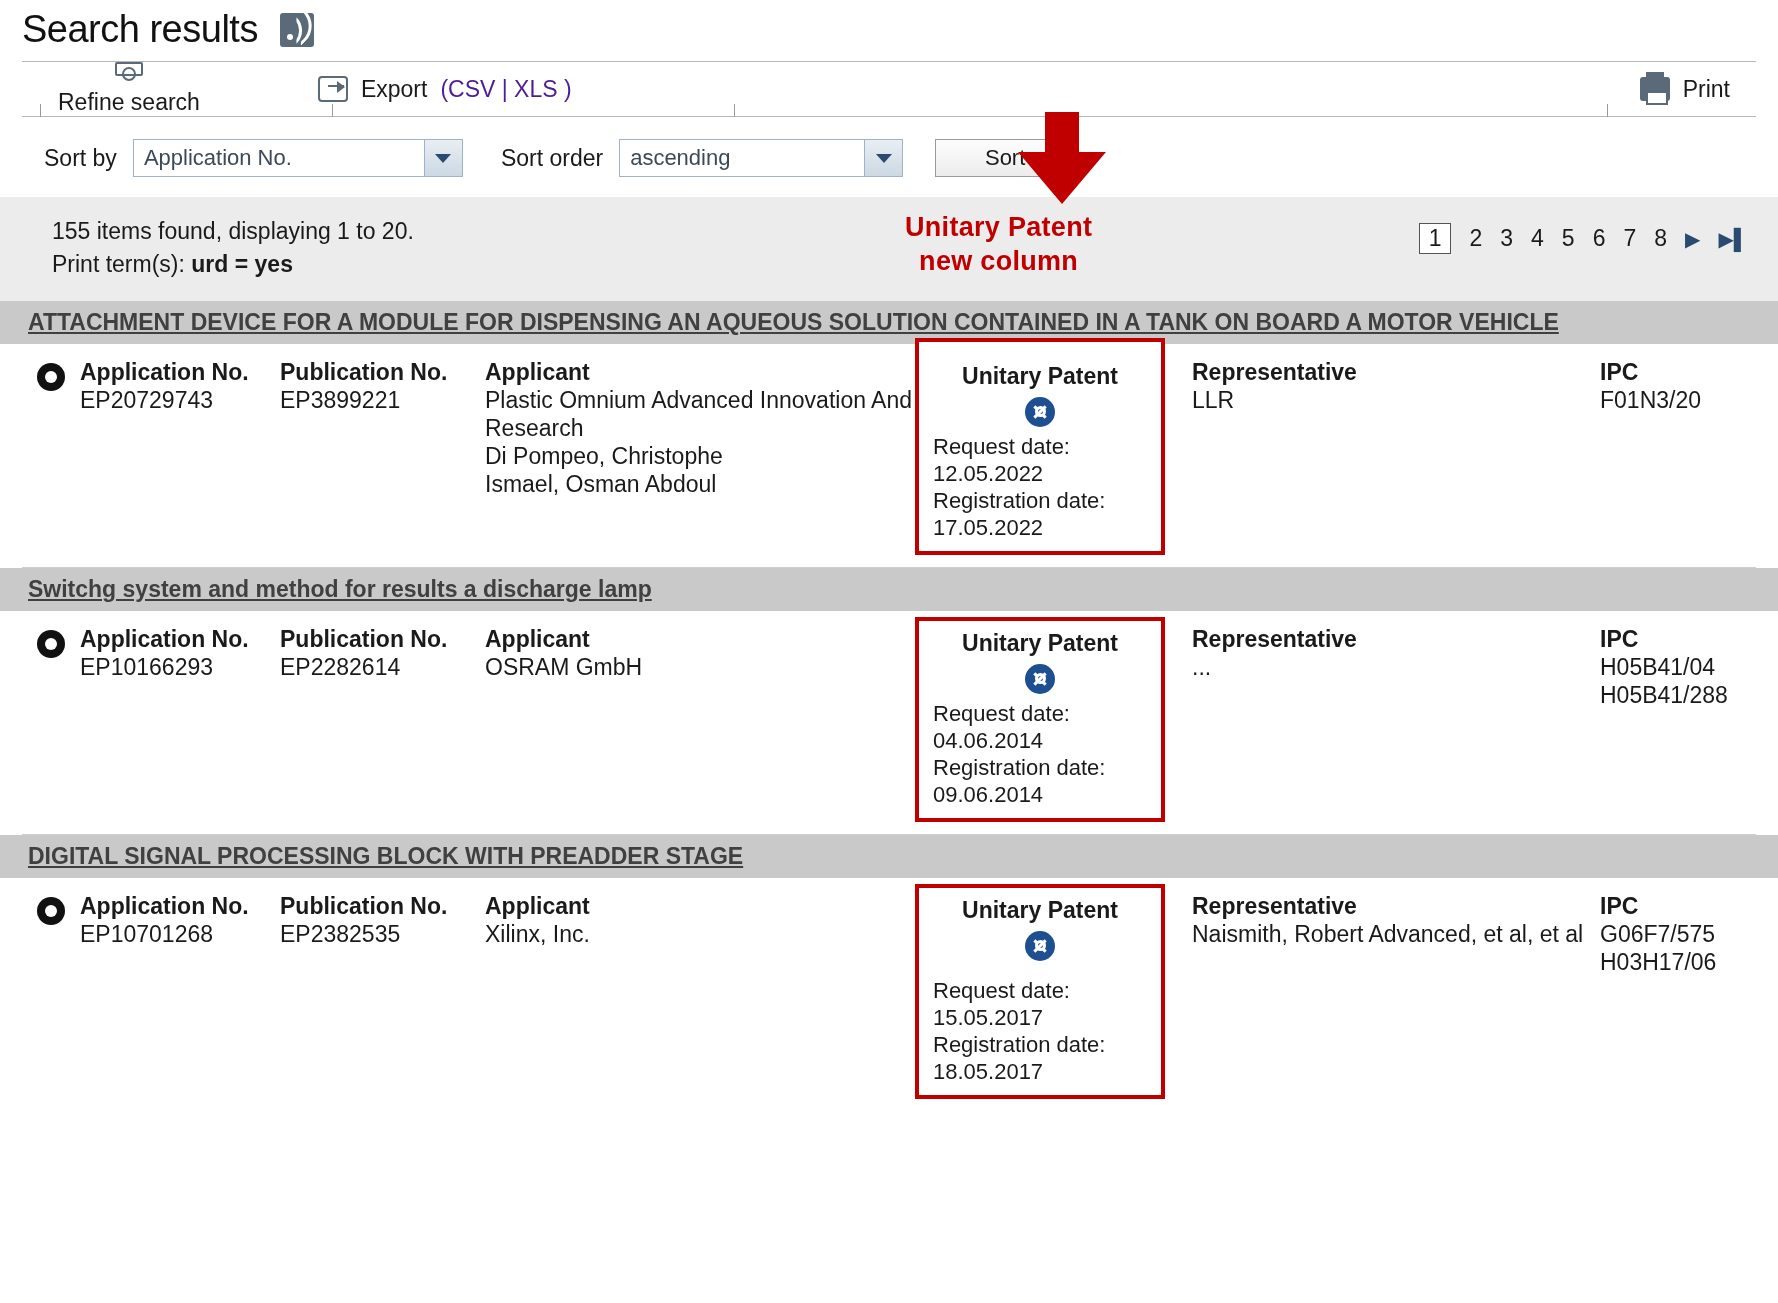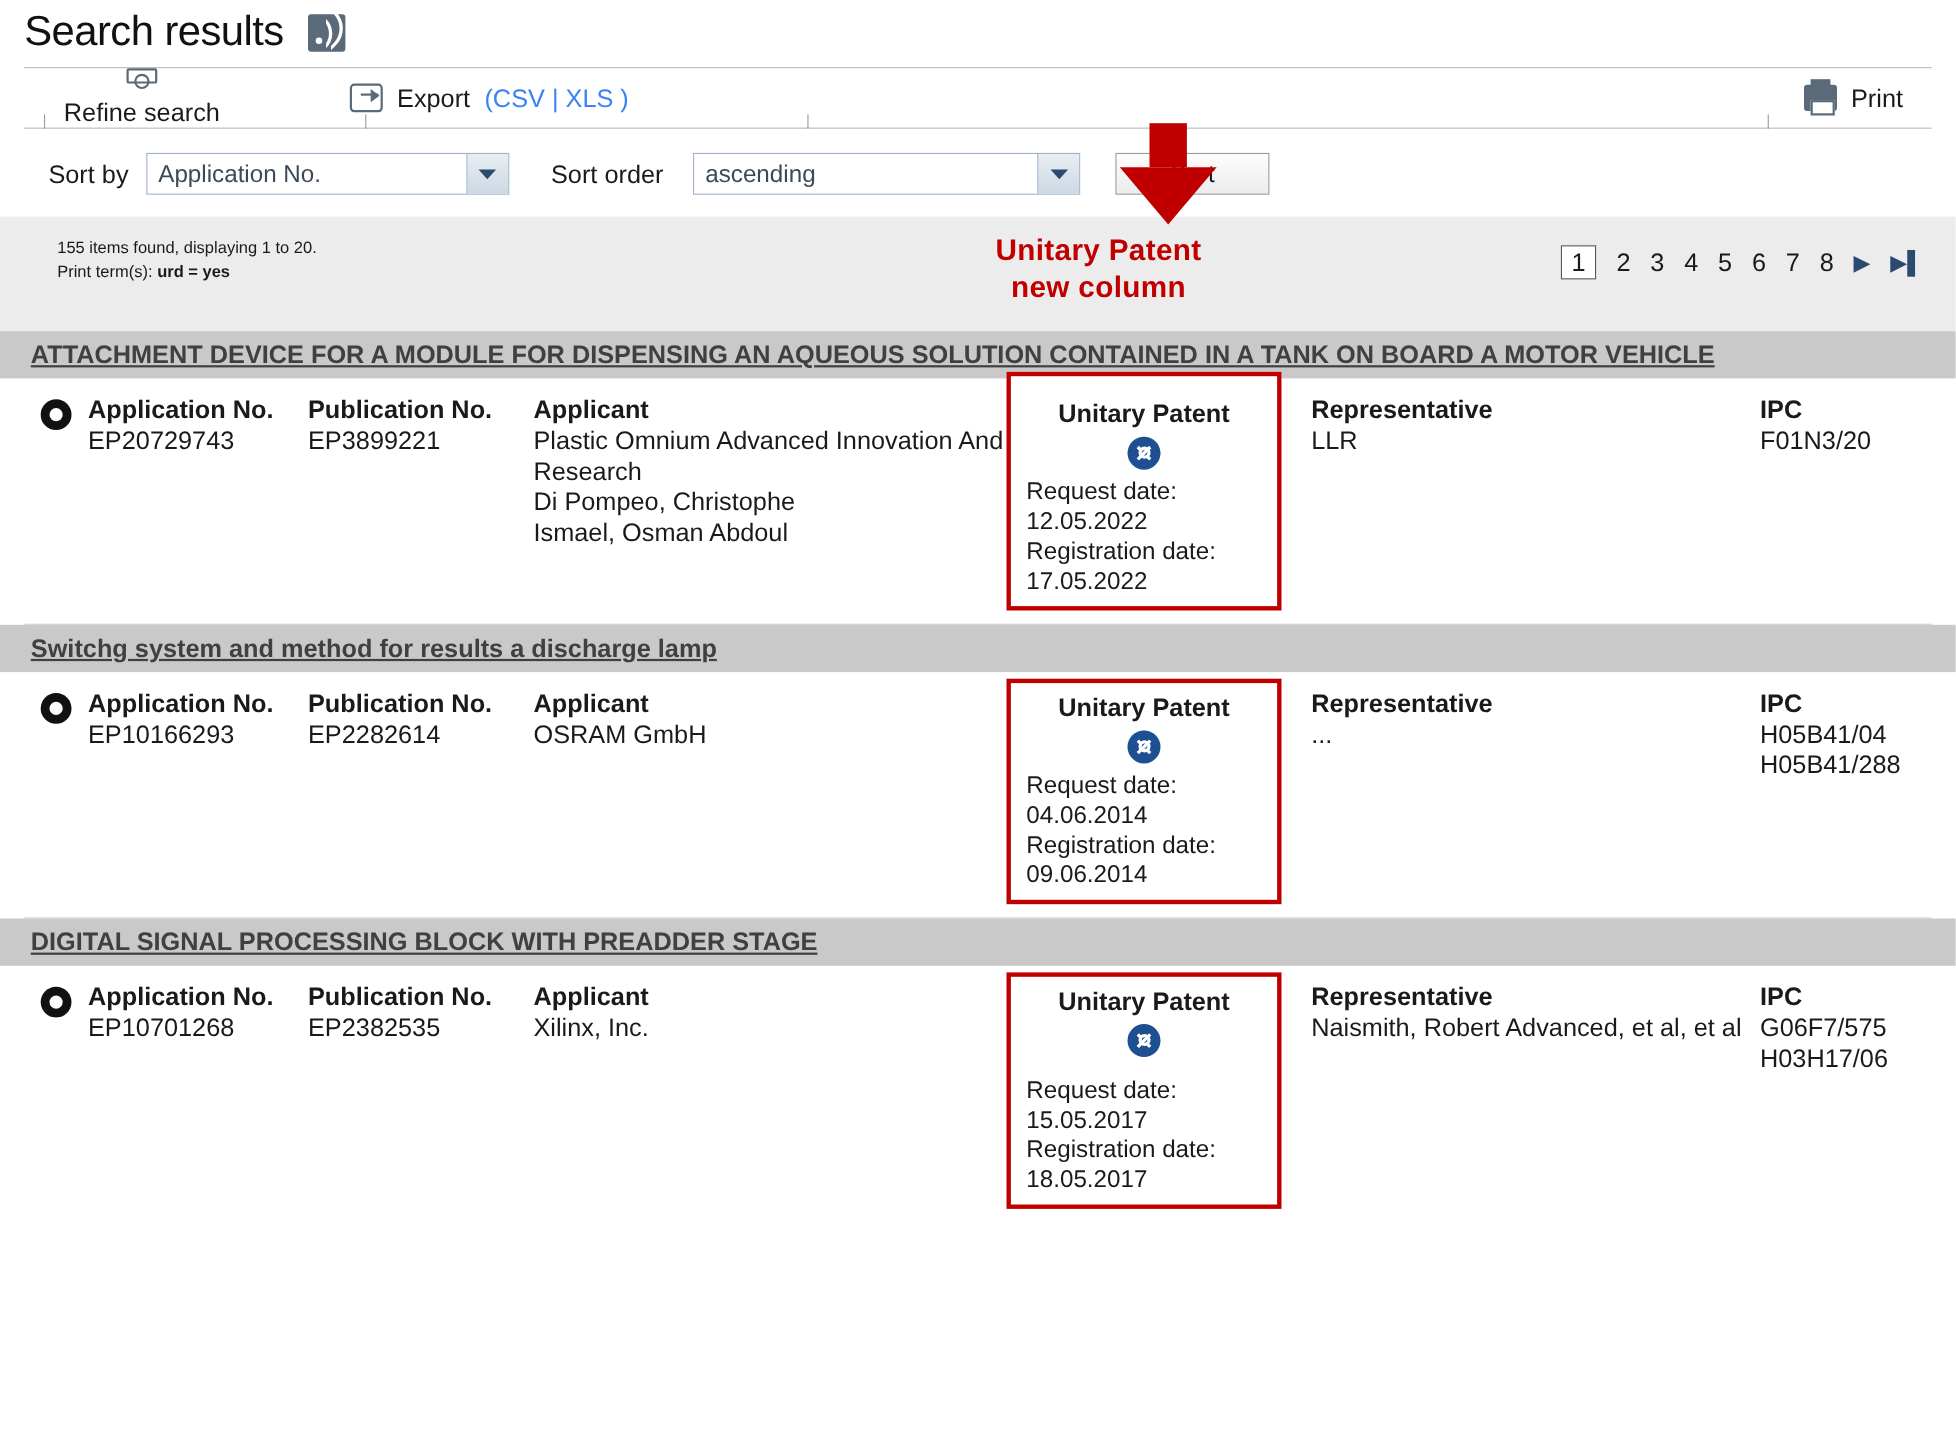--- a/index.html
+++ b/index.html
@@ -80,21 +80,21 @@
   .toolbar .tick {
     position: absolute;
     bottom: -1px;
     width: 1px;
     height: 13px;
     background: #9a9a9a;
   }
   .tb-refine { margin-left: 18px; flex-direction: column; }
   .tb-export { margin-left: 82px; }
   .tb-print { margin-left: auto; margin-right: 8px; justify-content: space-between; }
-  .fmt { color: #3b82f6; }
+  .fmt { color: #4c1d95; }
 
   .ico {
     display: inline-block;
     position: relative;
   }
   .ico-refine {
     width: 28px; height: 26px;
     border: 2px solid #5a6a78;
     border-radius: 2px;
     background:
@@ -165,21 +165,21 @@
     align-items: center;
     justify-content: space-between;
     border: 1px solid #9fb3c8;
     background: #fff;
     height: 38px;
     font-size: 22px;
     color: #3c4a57;
     padding-left: 10px;
   }
   .select.w1 { width: 330px; }
-  .select.w2 { width: 352px; margin-left: 11px; }
+  .select.w2 { width: 284px; }
   .select .arrowbox {
     width: 38px; height: 36px;
     margin: 0 0 0 6px;
     background: linear-gradient(#e9eef3,#ccd8e3);
     border-left: 1px solid #9fb3c8;
     display: flex; align-items: center; justify-content: center;
   }
   .caret {
     width: 0; height: 0;
     border-left: 8px solid transparent;
@@ -199,21 +199,21 @@
   
   .summary {
     background: #ececec;
     margin: 0 -22px;
     padding: 18px 30px 18px 52px;
     display: flex;
     align-items: flex-start;
     position: relative;
     min-height: 104px;
   }
-  .summary-text { font-size: 15px; line-height: 1.45; }
+  .summary-text { font-size: 23px; line-height: 1.45; }
   .summary-text b { font-weight: bold; }
   .annot {
     position: absolute;
     left: 905px;
     top: 14px;
     text-align: center;
     color: #c00000;
     font-weight: bold;
     font-size: 27px;
     line-height: 1.25;

